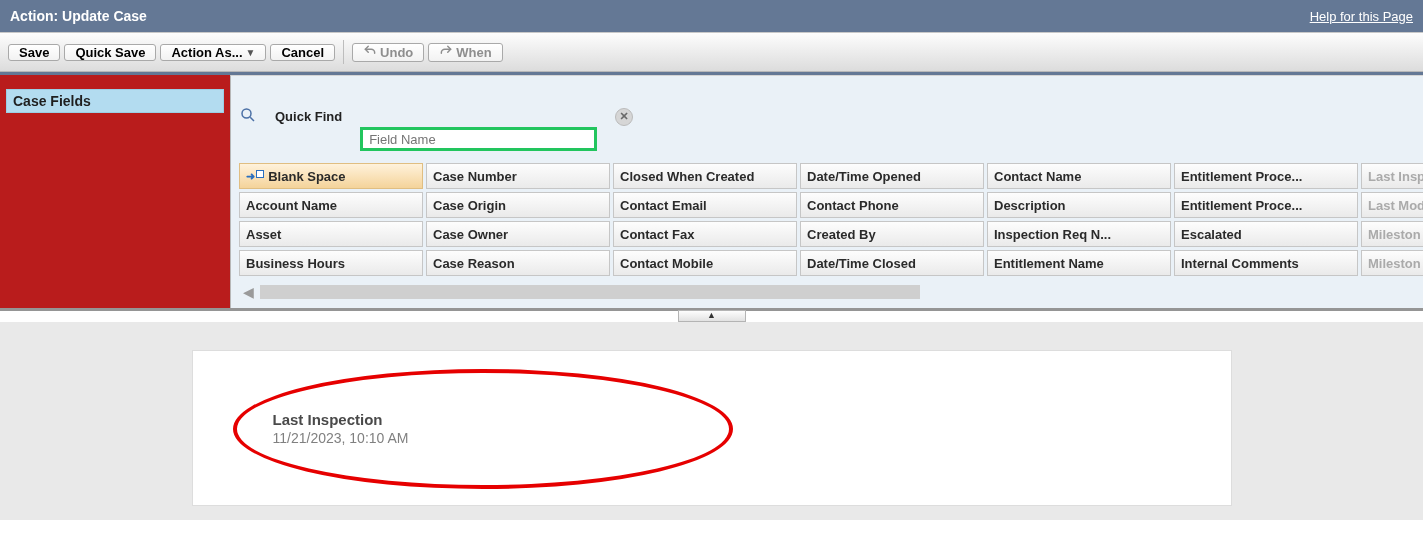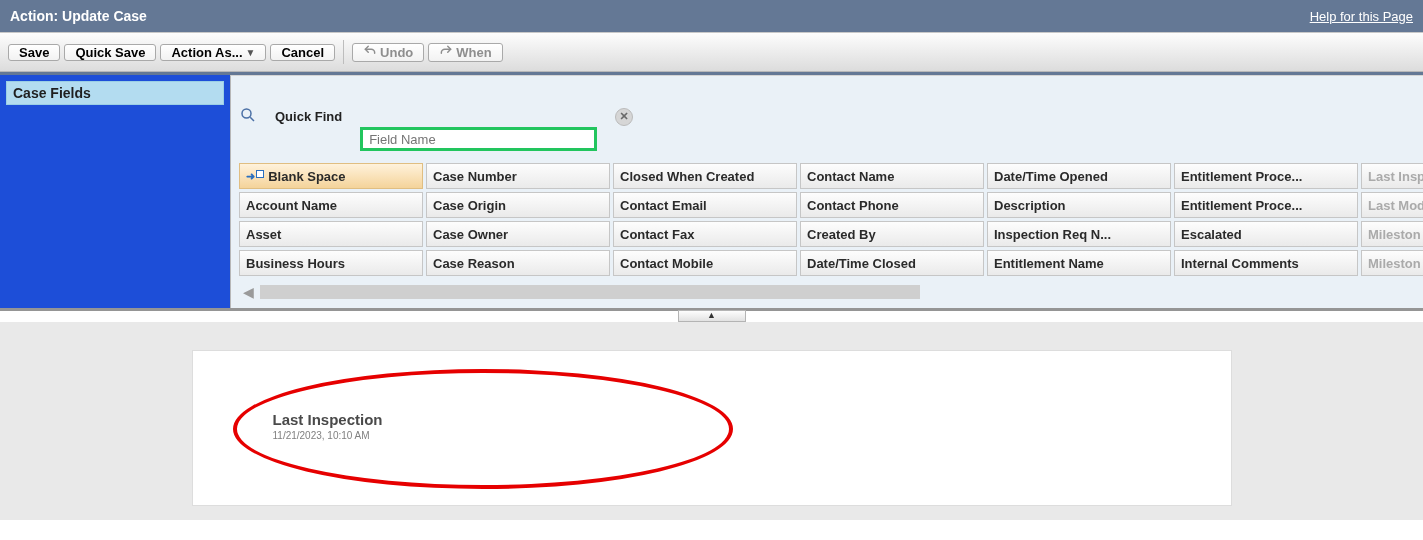--- a/index.html
+++ b/index.html
@@ -48,22 +48,22 @@
   .workspace {
     display:flex;
     border-top:3px solid #647895;
     border-bottom:3px solid #959595;
     background:#eaf0f6;
   }
 
   .sidebar {
     width:230px;
     min-width:230px;
-    background:#1d4ed8;
-    padding:6px 6px 0 6px;
+    background:#b91c1c;
+    padding:14px 6px 0 6px;
   }
   .sidebar-item {
     background:#b3dcf0;
     border:1px solid #9bcfe5;
     padding:3px 6px;
     font-weight:bold;
     color:#1f1f1f;
     font-size:14px;
   }
 
@@ -154,21 +154,21 @@
     width:1040px;
     margin:0 auto;
     background:#fff;
     border:1px solid #ddd;
     min-height:156px;
     padding:60px 80px 50px 80px;
     position:relative;
   }
   .field-block { position:relative; z-index:1; }
   .field-title { font-weight:600; color:#4a4a4a; font-size:15px; }
-  .field-value { color:#808080; font-size:10px; margin-top:2px; }
+  .field-value { color:#808080; font-size:14px; margin-top:2px; }
   .red-annot {
     position:absolute;
     left:40px; top:18px;
     width:500px; height:120px;
     border:4px solid #e60000;
     border-radius:50%;
     pointer-events:none;
   }
 </style>
 </head>
@@ -235,24 +235,24 @@
           </span>
         <span>Blank Space</span>
       </div>
       <div class="field-cell">
           <span>Case Number</span>
         </div>
       <div class="field-cell">
           <span>Closed When Created</span>
         </div>
       <div class="field-cell">
+          <span>Date/Time Opened</span>
+        </div>
+      <div class="field-cell">
           <span>Contact Name</span>
-        </div>
-      <div class="field-cell">
-          <span>Date/Time Opened</span>
         </div>
       <div class="field-cell">
           <span>Entitlement Proce...</span>
         </div>
       <div class="field-cell partial">
           <span>Last Insp</span>
         </div>
 
       <div class="field-cell">
           <span>Account Name</span>

